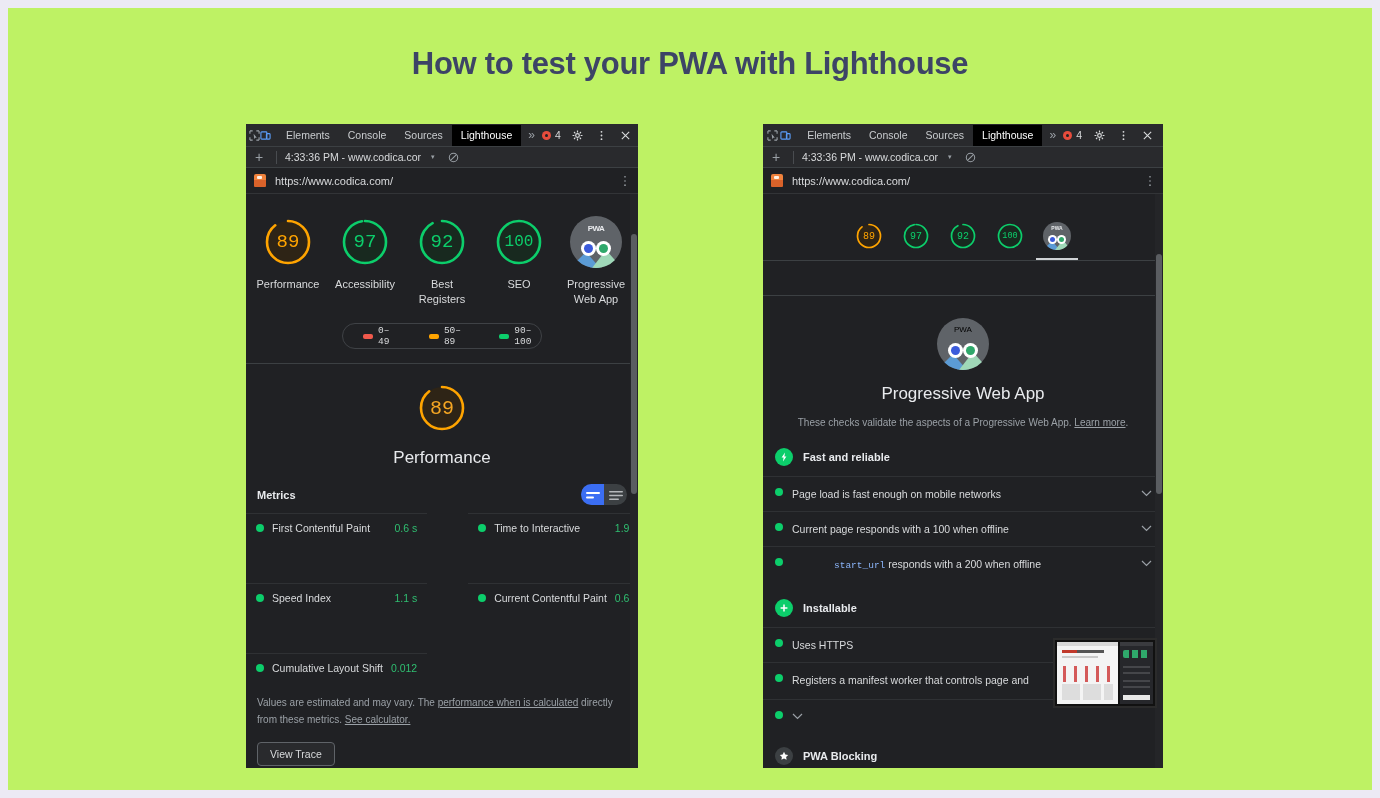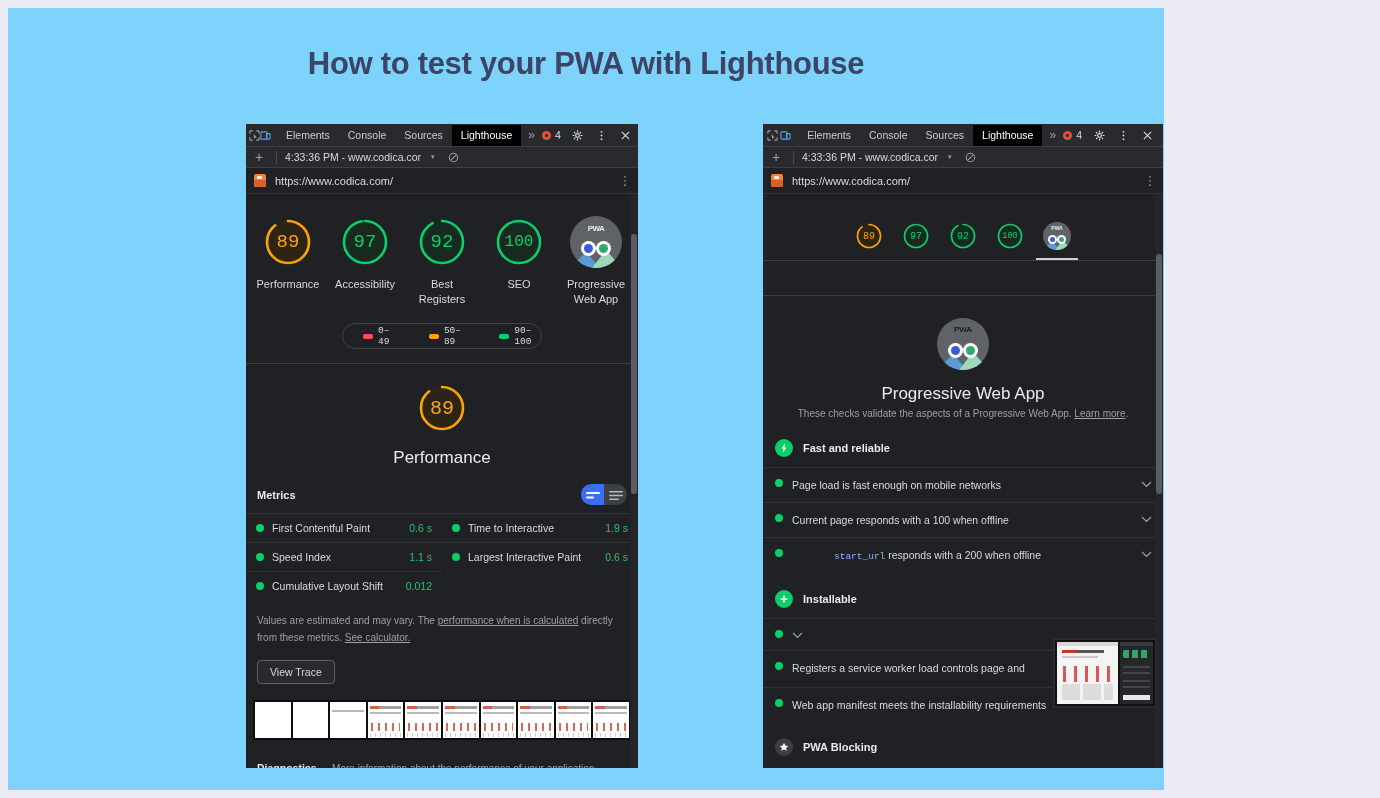--- a/index.html
+++ b/index.html
@@ -5,22 +5,22 @@
   * { box-sizing: border-box; margin: 0; padding: 0; }
   html, body {
     width: 1380px; height: 798px;
     font-family: "Liberation Sans", sans-serif;
     background: #eceaf4;
     overflow: hidden;
   }
   .page-card {
     position: absolute;
     left: 8px; top: 8px;
-    width: 1156px; height: 782px;
-    background: #7dd3fc;
+    width: 1364px; height: 782px;
+    background: #bef264;
   }
   .page-title {
     position: absolute;
     left: 0; top: 38px; width: 100%;
     text-align: center;
     font-size: 31px;
     font-weight: bold;
     color: #3d4466;
     letter-spacing: -0.3px;
   }
@@ -172,21 +172,21 @@
   }
   .metrics-title { font-size: 11px; font-weight: bold; color: #e8eaed; }
   .toggle {
     width: 46px; height: 21px; border-radius: 11px; background: #3c4043;
     display: flex; overflow: hidden;
   }
   .toggle-half { flex: 1; display: flex; align-items: center; justify-content: center; }
   .toggle-half.on { background: #3b6ef3; }
   .toggle-half i { display:block; }
 
-  .metric-grid { display: grid; grid-template-columns: 1fr 1fr; }
+  .metric-grid { display: grid; grid-template-columns: 1fr 1fr; gap: 41px; }
   .metric-cell {
     display: flex; align-items: center; gap: 8px;
     padding: 8px 10px;
     border-top: 1px solid #2f3134;
     font-size: 10.5px; color: #d8dadc;
   }
   .mk-dot { width: 8px; height: 8px; border-radius: 50%; flex: none; }
   .mk-sq  { width: 8px; height: 8px; flex: none; }
   .metric-name { flex: 1; white-space: nowrap; overflow: hidden; }
   .metric-val { font-size: 10.5px; white-space: nowrap; }
@@ -239,21 +239,21 @@
   .mini-pwa .pwa-circ i { width: 5px; height: 5px; }
   .mini-underline { position: absolute; bottom: -10px; left: -6px; width: 42px; height: 2px; background: #cfd2d5; }
   .spacer-band { height: 36px; border-bottom: 1px solid #3c4043; border-top: 1px solid #3c4043; margin-top: 10px;}
 
   .pwa-hero { text-align: center; padding: 22px 0 10px; }
   .hero-badge {
     width: 52px; height: 52px; border-radius: 50%; background: #5f6368;
     margin: 0 auto; position: relative; overflow: hidden;
   }
   .hero-title { margin-top: 14px; font-size: 17px; color: #e8eaed; }
-  .hero-sub { margin-top: 4px; font-size: 10px; color: #9aa0a6; }
+  .hero-sub { margin-top: 13px; font-size: 10px; color: #9aa0a6; }
   .hero-sub a { color: #9aa0a6; text-decoration: underline; }
 
   .sect-head {
     display: flex; align-items: center; gap: 10px;
     padding: 10px 11px 10px 12px;
   }
   .sect-badge {
     width: 18px; height: 18px; border-radius: 50%;
     display: flex; align-items: center; justify-content: center; flex: none;
   }
@@ -505,21 +505,21 @@
           <span class="metric-name">Time to Interactive</span>
           <span class="metric-val" style="color:#2fbf71">1.9 s</span>
         </div>
         <div class="metric-cell">
           <span class="mk-dot" style="background:#0cce6b"></span>
           <span class="metric-name">Speed Index</span>
           <span class="metric-val" style="color:#2fbf71">1.1 s</span>
         </div>
         <div class="metric-cell">
           <span class="mk-dot" style="background:#0cce6b"></span>
-          <span class="metric-name">Largest Interactive Paint</span>
+          <span class="metric-name">Current Contentful Paint</span>
           <span class="metric-val" style="color:#2fbf71">0.6 s</span>
         </div>
         <div class="metric-cell">
           <span class="mk-dot" style="background:#0cce6b"></span>
           <span class="metric-name">Cumulative Layout Shift</span>
           <span class="metric-val" style="color:#2fbf71">0.012</span>
         </div>
       </div>
 
       <div class="disclaimer">
@@ -777,34 +777,34 @@
       <div class="sect-head" style="padding-top:16px">
         <span class="sect-badge" style="background:#0cce6b">
           <svg width="10" height="10" viewBox="0 0 10 10">
               <path d="M5 1.6v6.8M1.6 5h6.8" stroke="#fff" stroke-width="1.5"></path>
             </svg>
         </span>
         <span class="sect-title">Installable</span>
       </div>
       <div class="audit-row">
         <span class="mk-dot mk" style="background:#0cce6b"></span>
+        <span class="audit-txt">Uses HTTPS</span>
         <span class="chev"><svg width="11" height="7" viewBox="0 0 11 7">
               <path d="M1 1l4.5 4.5L10 1" stroke="#9aa0a6" stroke-width="1.2" fill="none"></path>
             </svg></span>
       </div>
       <div class="audit-row">
         <span class="mk-dot mk" style="background:#0cce6b"></span>
-        <span class="audit-txt"><span>Registers a service worker load controls page and </span><code class="kw">start_url</code></span>
+        <span class="audit-txt"><span>Registers a manifest worker that controls page and </span><code class="kw">start_url</code></span>
         <span class="chev"><svg width="11" height="7" viewBox="0 0 11 7">
               <path d="M1 1l4.5 4.5L10 1" stroke="#9aa0a6" stroke-width="1.2" fill="none"></path>
             </svg></span>
       </div>
       <div class="audit-row">
         <span class="mk-dot mk" style="background:#0cce6b"></span>
-        <span class="audit-txt">Web app manifest meets the installability requirements</span>
         <span class="chev"><svg width="11" height="7" viewBox="0 0 11 7">
               <path d="M1 1l4.5 4.5L10 1" stroke="#9aa0a6" stroke-width="1.2" fill="none"></path>
             </svg></span>
       </div>
 
       <div class="sect-head" style="padding-top:16px">
         <span class="sect-badge" style="background:#3c4043">
           <svg width="10" height="10" viewBox="0 0 10 10">
               <path d="M5 0.8l1.3 2.7 2.9.4-2.1 2 .5 2.9L5 7.4 2.4 8.8l.5-2.9-2.1-2 2.9-.4L5 .8z" fill="#fff"></path>
             </svg>

